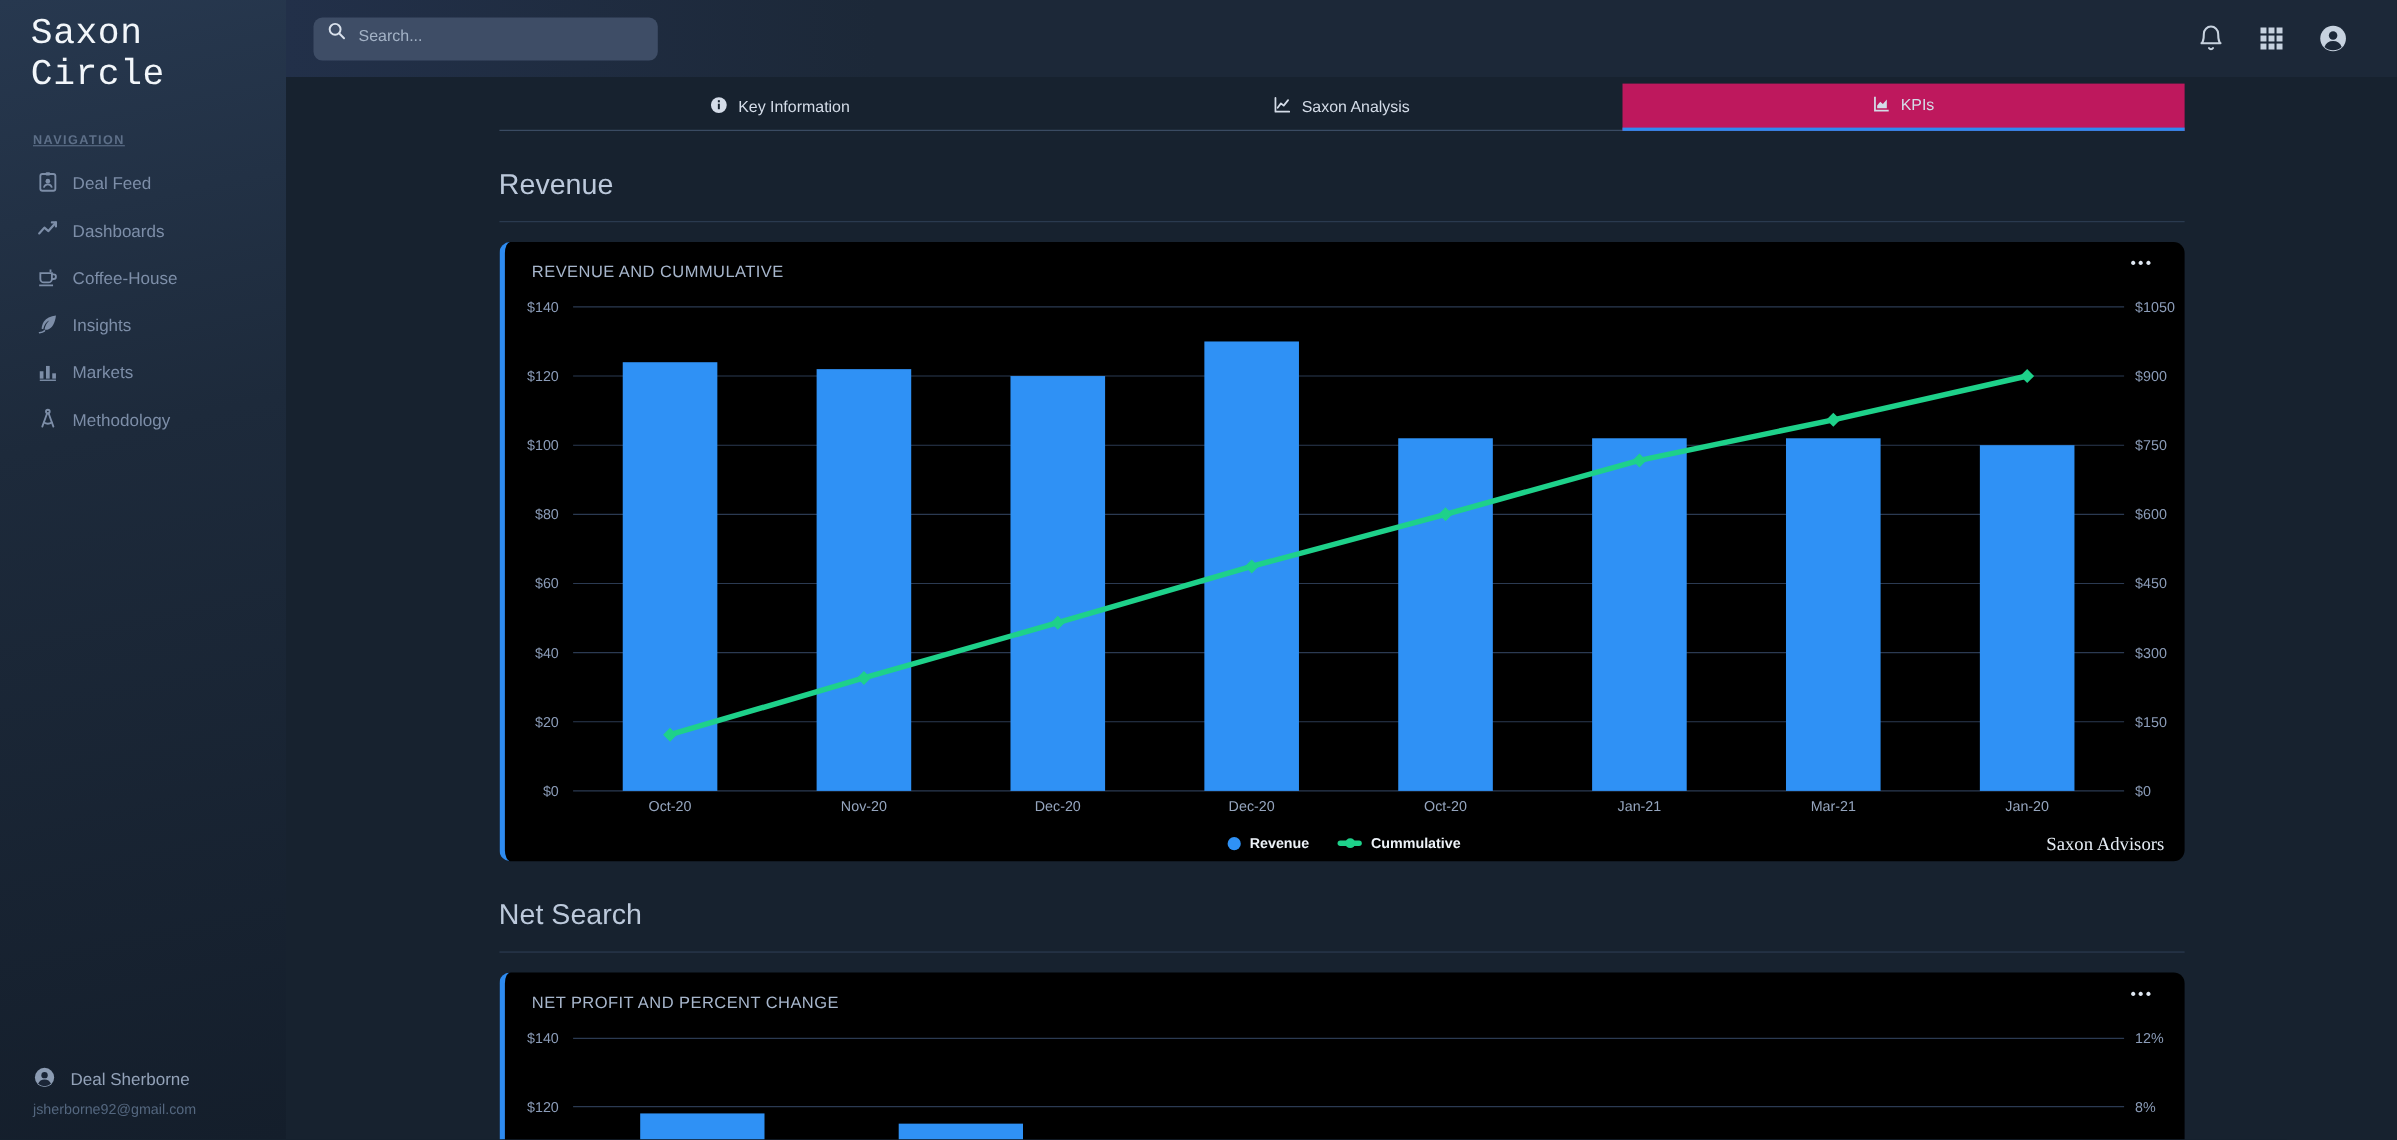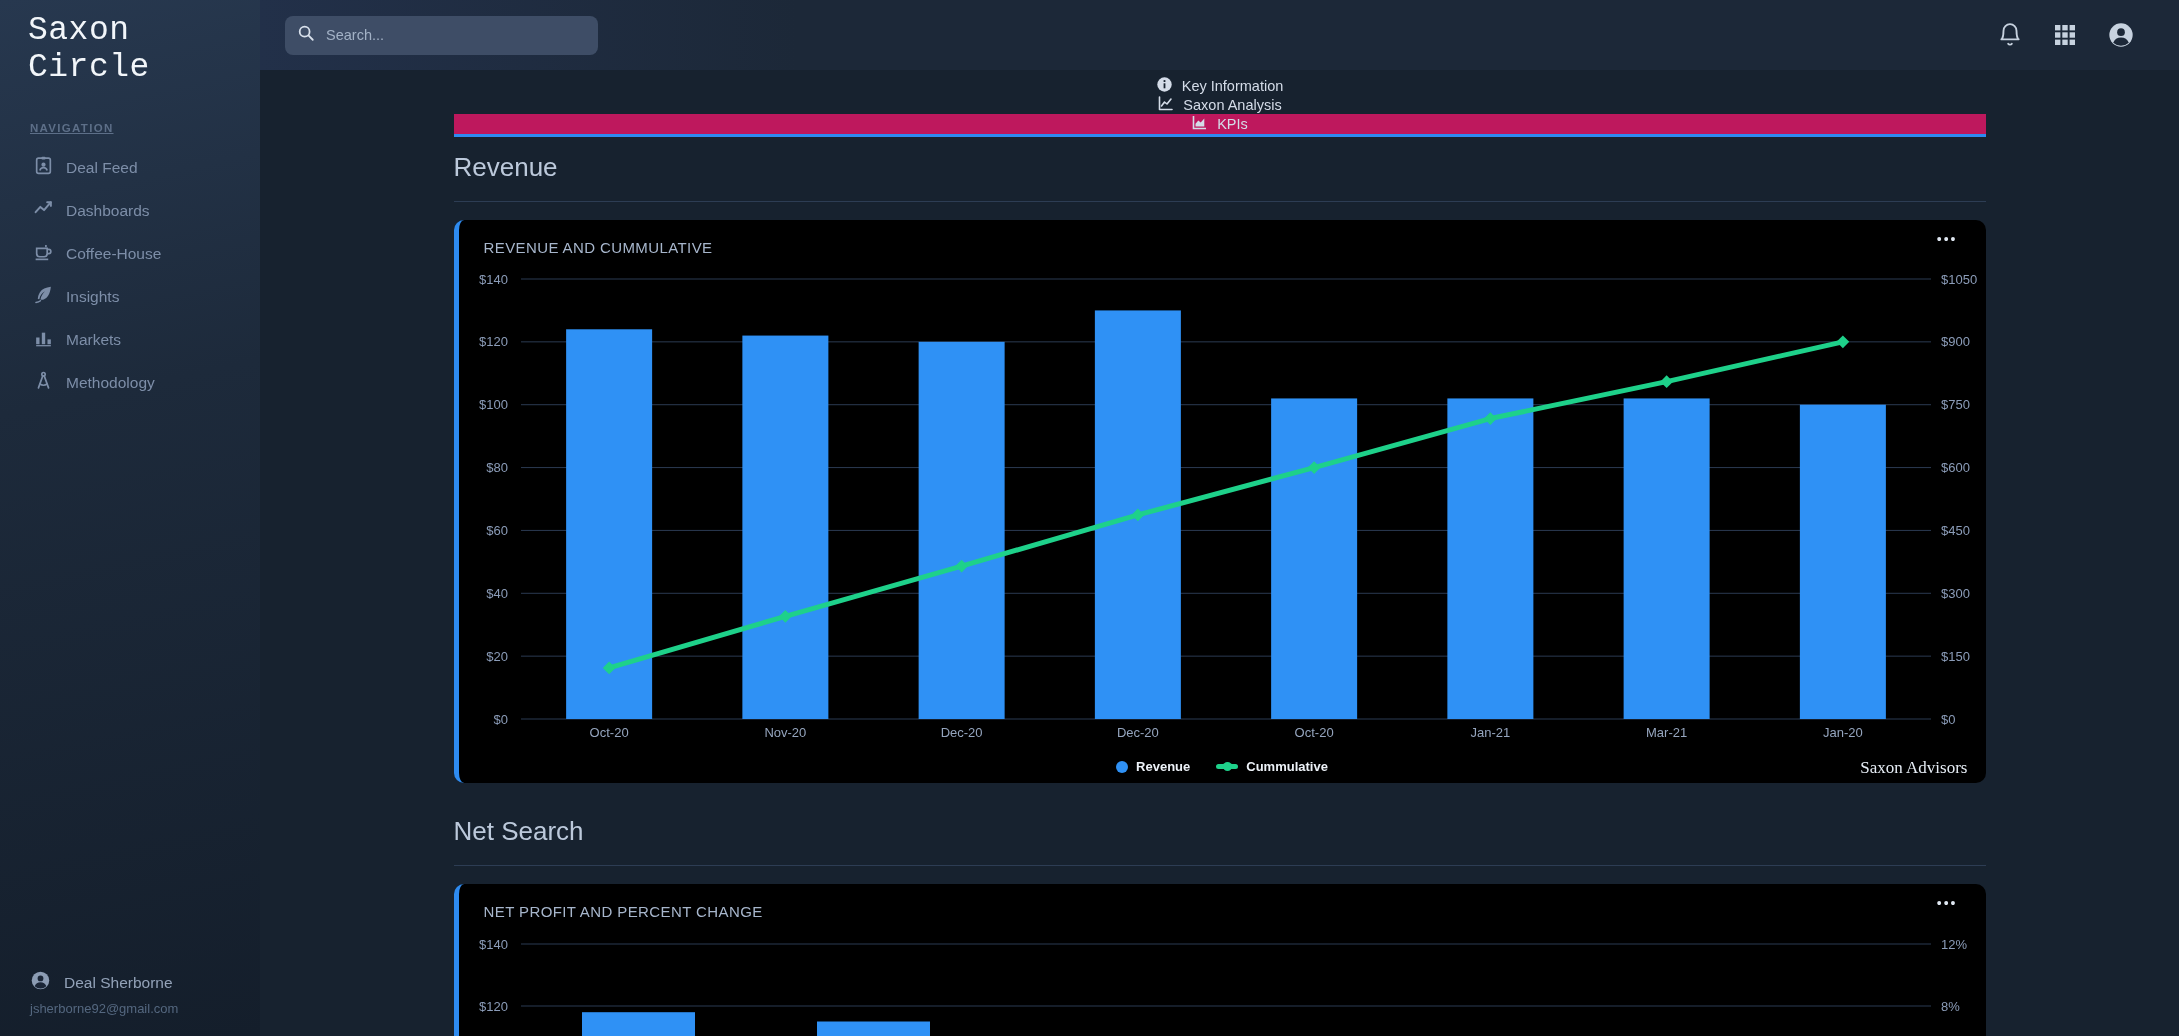--- a/index.html
+++ b/index.html
@@ -17,31 +17,31 @@
             color:#7d8ea8;font-size:15.5px;cursor:pointer;}
   .user{position:absolute;left:30px;bottom:20px;}
   .user-row{display:flex;align-items:center;gap:13px;font-size:15.5px;color:#93a2b8;cursor:pointer;}
   .user-email{margin-top:6px;font-size:13px;color:#54677f;}
 
   
   .topbar{position:absolute;left:260px;top:0;right:0;height:70px;
           background:linear-gradient(90deg,#223049 0%,#1c2838 28%,#1c2838 100%);
           display:flex;align-items:center;z-index:4;}
   .search{margin-left:25px;width:313px;height:39px;background:#3e4d66;border-radius:8px;
-          display:flex;align-items:center;padding:0 12px;gap:9px;box-sizing:border-box;}
+          display:flex;align-items:flex-end;padding:13px 12px;gap:9px;box-sizing:border-box;}
   .search input{background:transparent;border:none;outline:none;color:#dbe4ef;
                 font-size:14.5px;width:100%;}
   .search input::placeholder{color:#a3b2c6;}
   .topbar-actions{margin-left:auto;margin-right:44px;display:flex;align-items:center;gap:30px;}
   .icon-btn{background:none;border:none;padding:0;cursor:pointer;display:flex;align-items:center;}
 
   
   .main{position:absolute;left:260px;top:70px;right:0;bottom:0;}
   .content{width:1532px;margin:0 auto;}
-  .tabs{margin-top:6px;height:42px;display:flex;border-bottom:1px solid #3f5069;flex-direction:column;}
+  .tabs{margin-top:6px;height:42px;display:flex;border-bottom:1px solid #3f5069;}
   .tab{flex:1;display:flex;align-items:center;justify-content:center;gap:9px;
        color:#d4dce8;font-size:14.5px;cursor:pointer;box-sizing:border-box;margin-bottom:-1px;}
   .tab.active{background:#be185d;border-bottom:3px solid #2e8bf0;text-align:center;}
   .section-heading{margin:33px 0 0;font-size:26px;font-weight:400;color:#bcc9db;}
   .rule{margin-top:18px;border-top:1px solid #2d3d54;height:0;}
 
   
   .card{position:relative;margin-top:18px;width:1532px;box-sizing:border-box;
         background:#000000;border-left:5px solid #2e8bf0;border-radius:10px;}
   .card-revenue{height:563px;}

